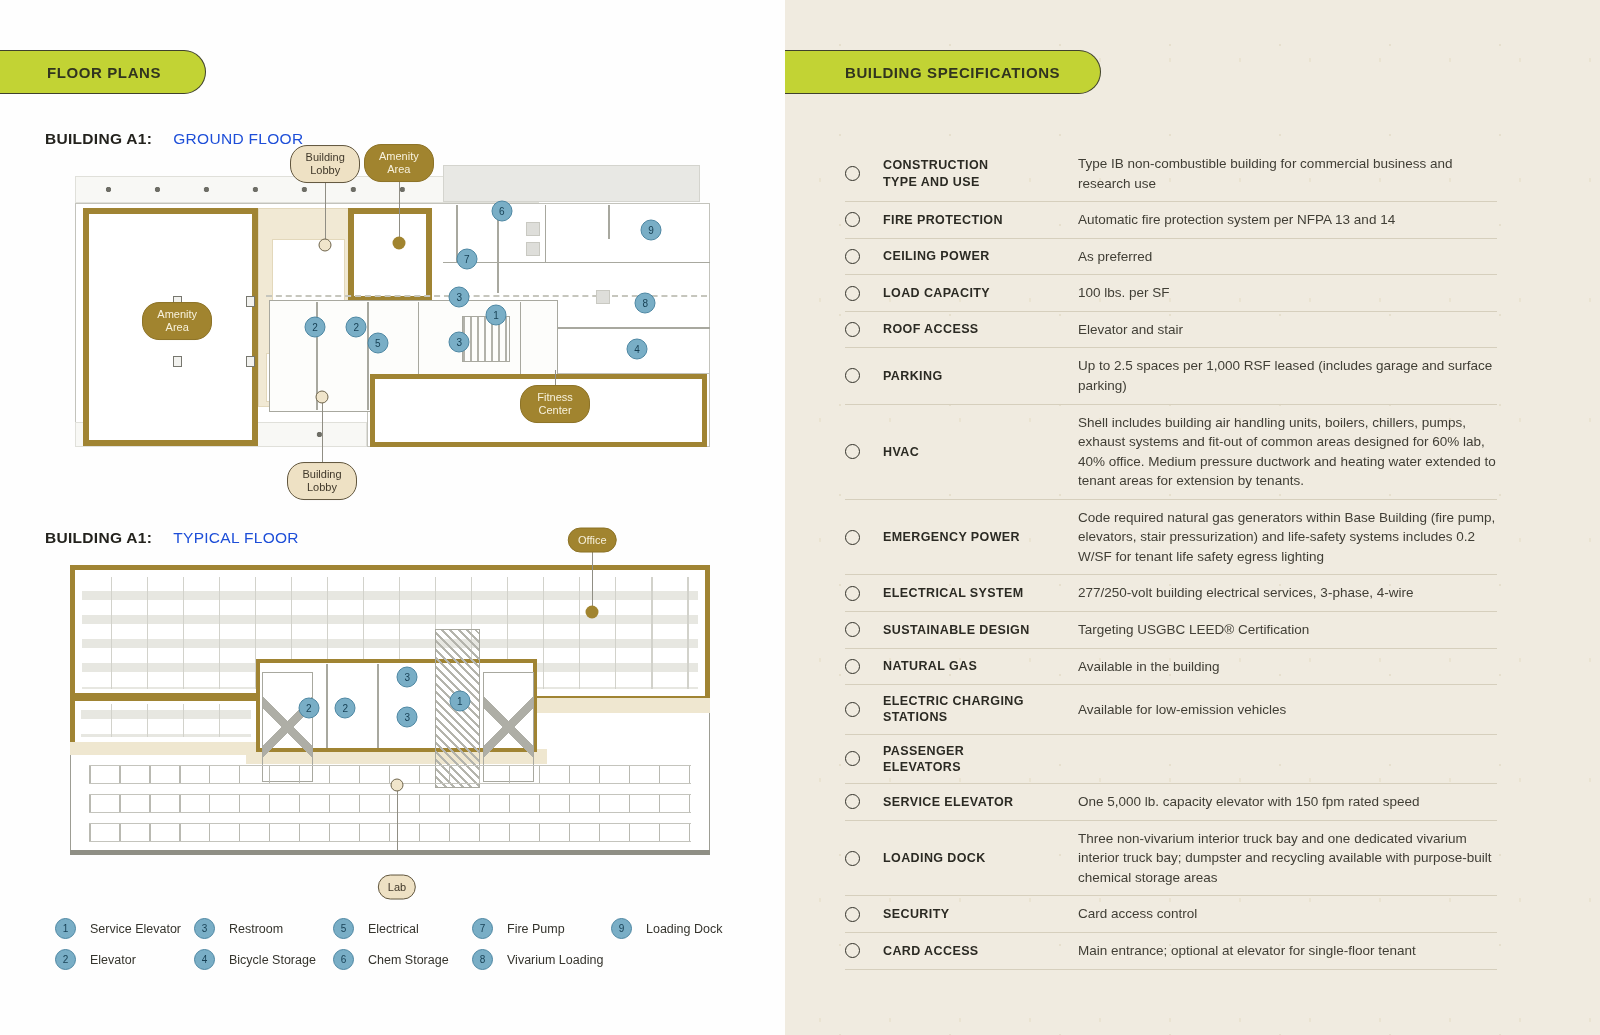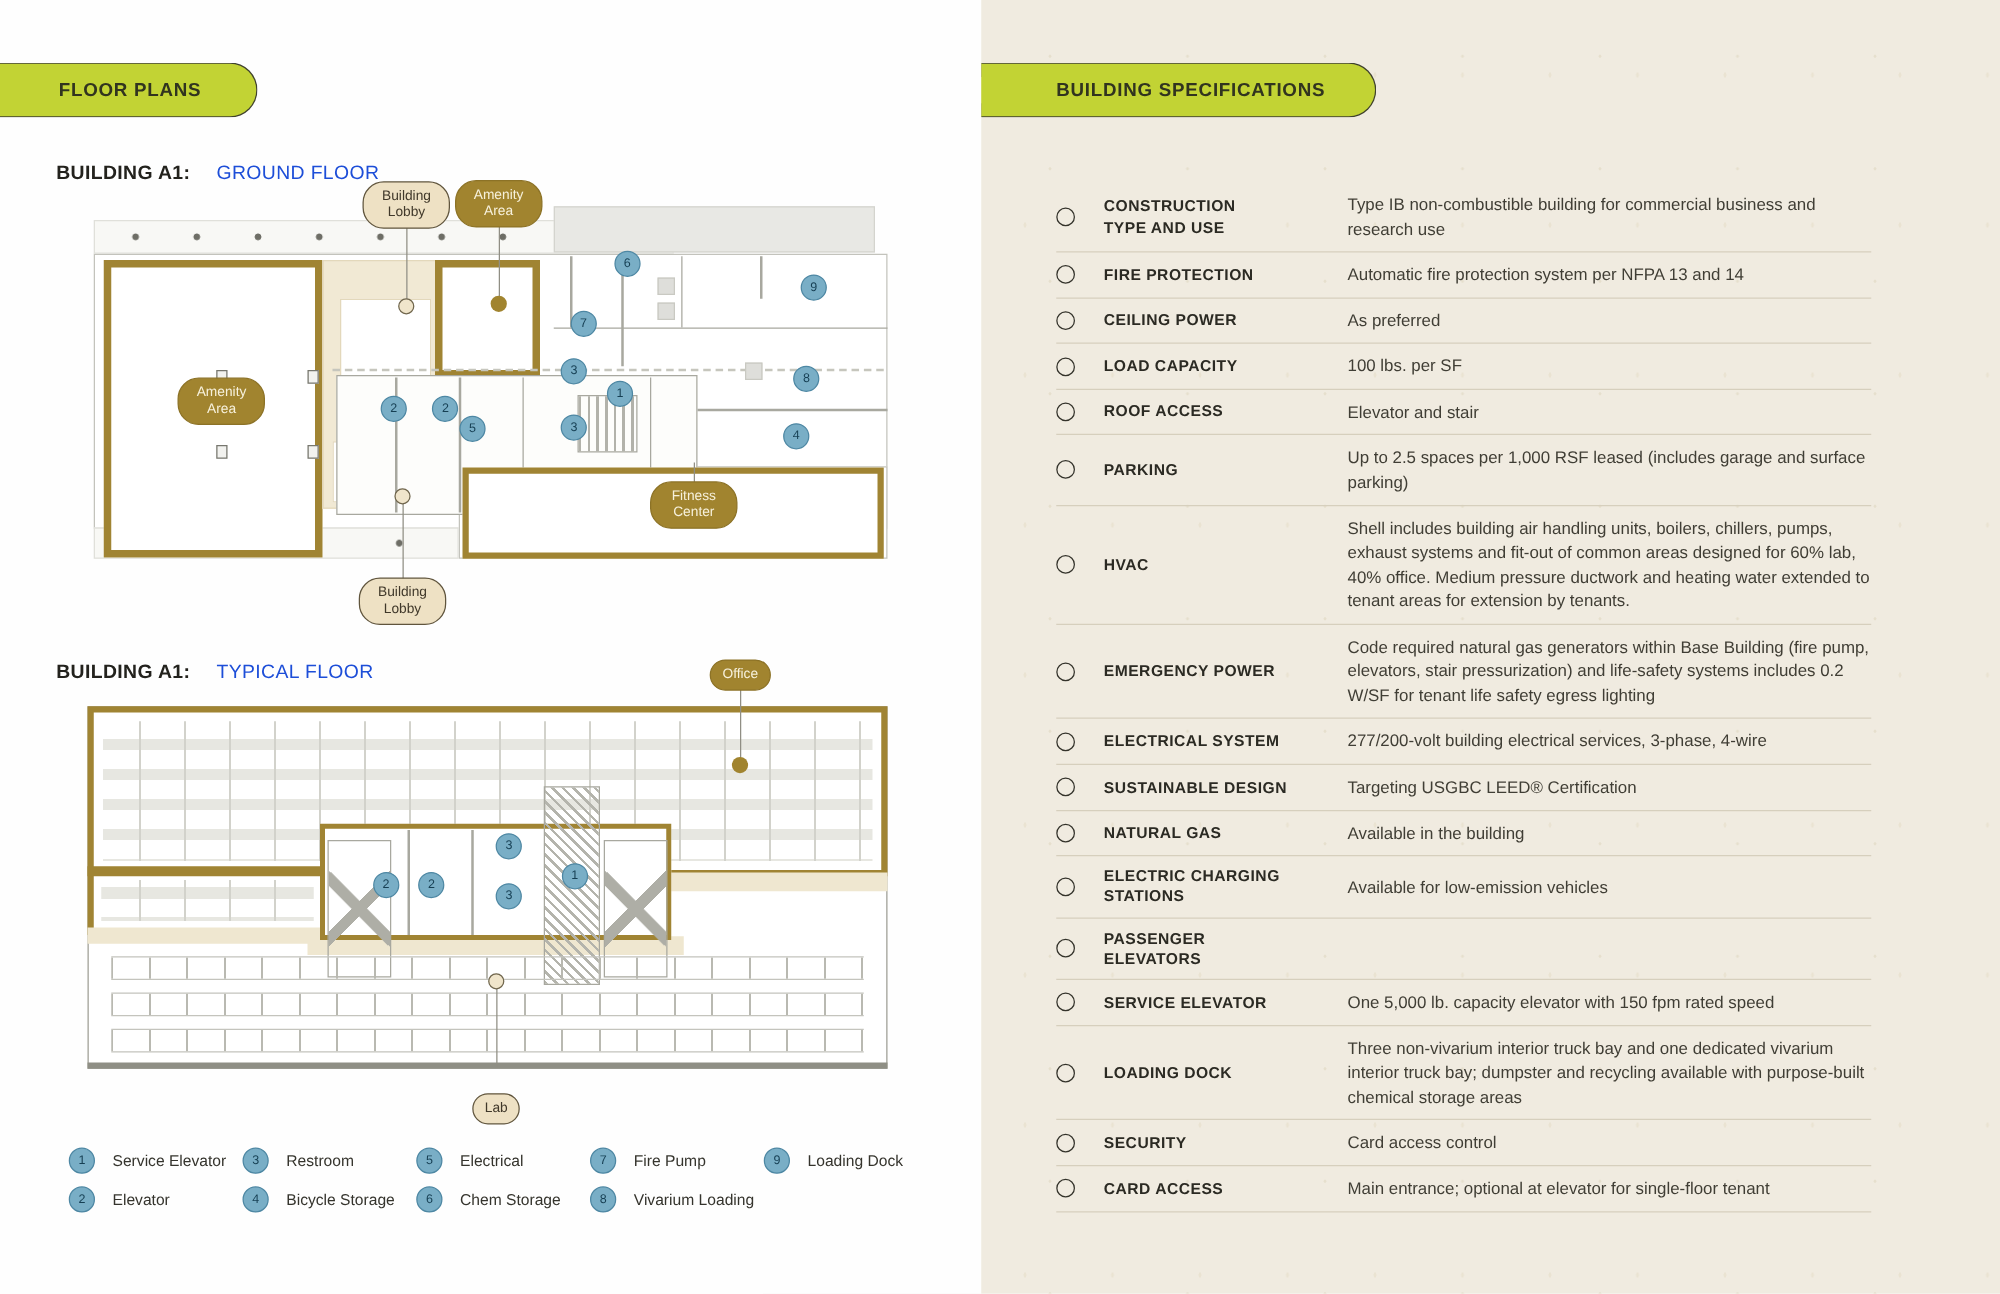--- a/index.html
+++ b/index.html
@@ -316,21 +316,21 @@
           <span></span>
         </div>
         <div class="spec-label">EMERGENCY POWER</div>
         <div class="spec-value">Code required natural gas generators within Base Building (fire pump, elevators, stair pressurization) and life-safety systems includes 0.2 W/SF for tenant life safety egress lighting</div>
       </div>
       <div class="spec-row">
         <div class="spec-bullet">
           <span></span>
         </div>
         <div class="spec-label">ELECTRICAL SYSTEM</div>
-        <div class="spec-value">277/200-volt building electrical services, 3-phase, 4-wire</div>
+        <div class="spec-value">277/250-volt building electrical services, 3-phase, 4-wire</div>
       </div>
       <div class="spec-row">
         <div class="spec-bullet">
           <span></span>
         </div>
         <div class="spec-label">SUSTAINABLE DESIGN</div>
         <div class="spec-value">Targeting USGBC LEED® Certification</div>
       </div>
       <div class="spec-row">
         <div class="spec-bullet">

